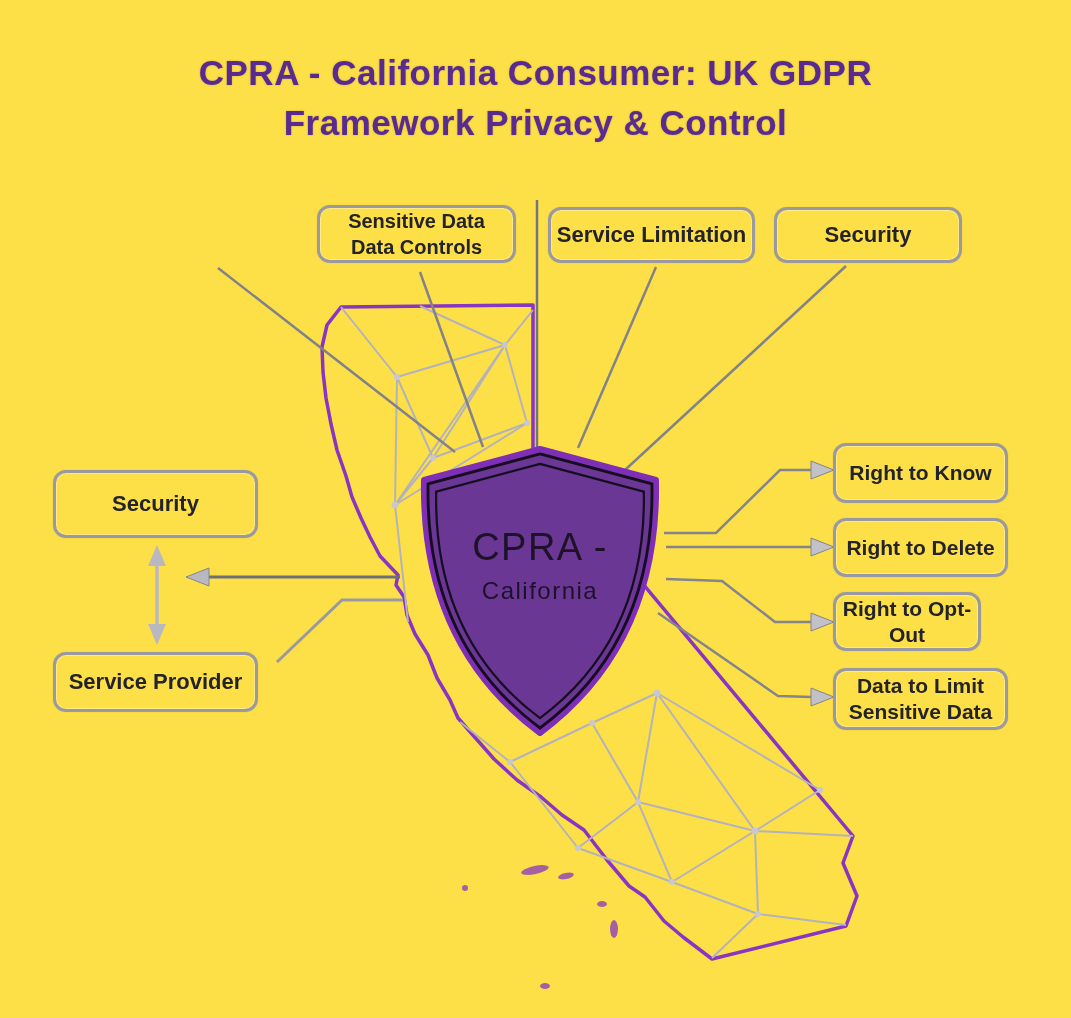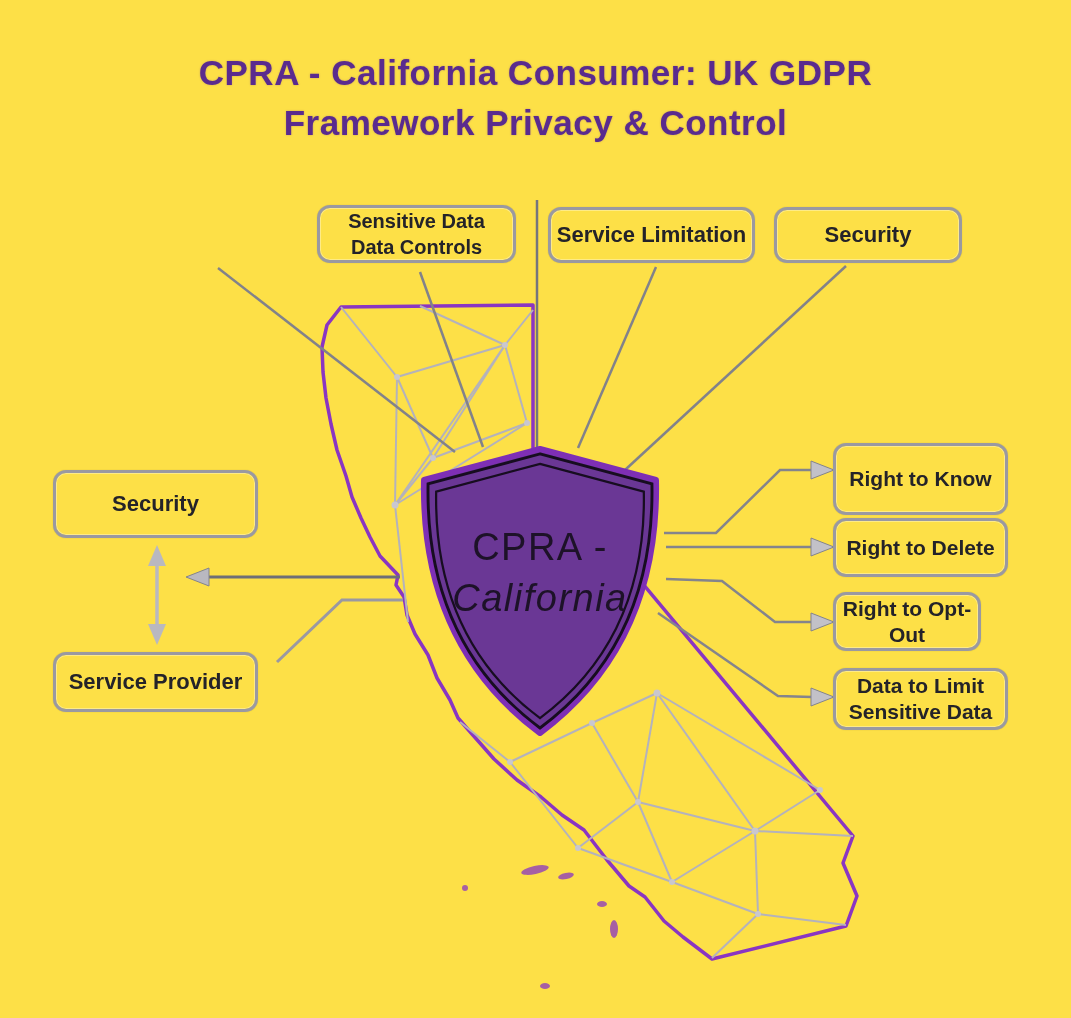--- a/index.html
+++ b/index.html
@@ -27,21 +27,21 @@
   .node-box .l1 { font-size:22px; line-height:1.2; }
   .node-box.two-line .l1, .node-box.two-line .l2 { font-size:20px; line-height:1.3; }
   .rights .l1 { font-size:21px; }
   .rights.two-line .l1, .rights.two-line .l2 { font-size:21px; line-height:1.25; }
 
   .shield-label {
     position:absolute; left:413px; top:526px; width:254px;
     text-align:center; color:#1d1228; font-weight:500; letter-spacing:1.5px;
   }
   .shield-label .s1 { font-size:38px; }
-  .shield-label .s2 { font-size:38px; margin-top:8px;font-style:italic; }
+  .shield-label .s2 { font-size:24px; margin-top:8px; }
 </style>
 </head>
 <body>
 
 <div class="canvas">
 
   <svg class="layer" viewBox="0 0 1071 1018">
 
     <g>
       <path d="M 341 307 L 533 305 L 533 452 L 853 836
@@ -165,21 +165,21 @@
     <span class="l1">Security</span>
   </div>
 
   <div class="node-box" style="left:53px; top:470px; width:205px; height:68px;">
     <span class="l1">Security</span>
   </div>
   <div class="node-box" style="left:53px; top:652px; width:205px; height:60px;">
     <span class="l1">Service Provider</span>
   </div>
 
-  <div class="node-box rights" style="left:833px; top:443px; width:175px; height:72px;">
+  <div class="node-box rights" style="left:833px; top:443px; width:175px; height:60px;">
     <span class="l1">Right to Know</span>
   </div>
   <div class="node-box rights" style="left:833px; top:518px; width:175px; height:59px;">
     <span class="l1">Right to Delete</span>
   </div>
   <div class="node-box rights" style="left:833px; top:592px; width:148px; height:59px;">
     <span class="l1">Right to Opt-Out</span>
   </div>
   <div class="node-box rights two-line" style="left:833px; top:668px; width:175px; height:62px; overflow:visible;">
     <span class="l1">Data to Limit</span>

